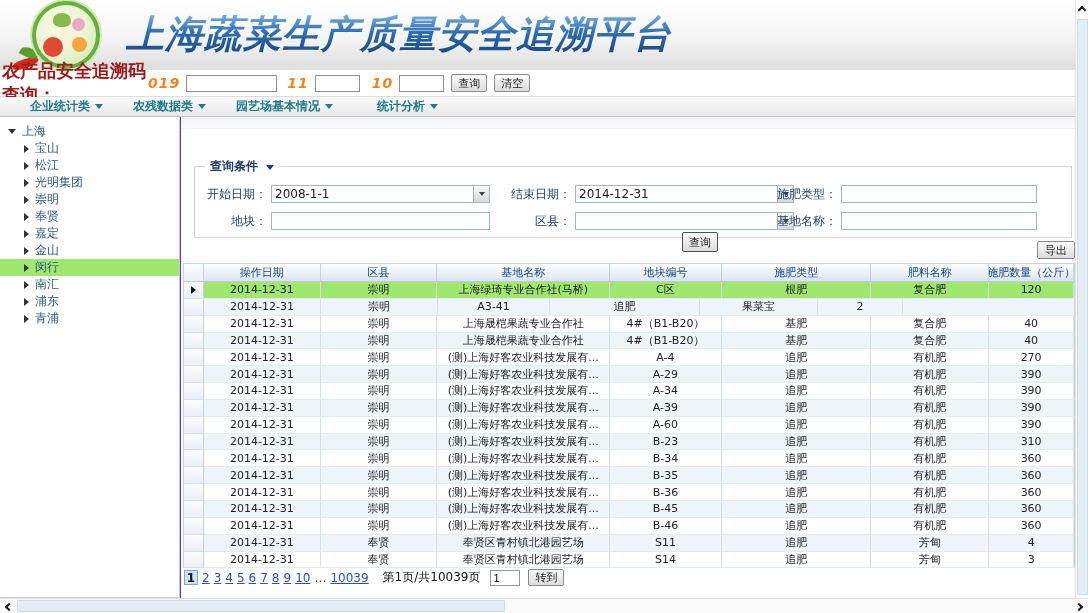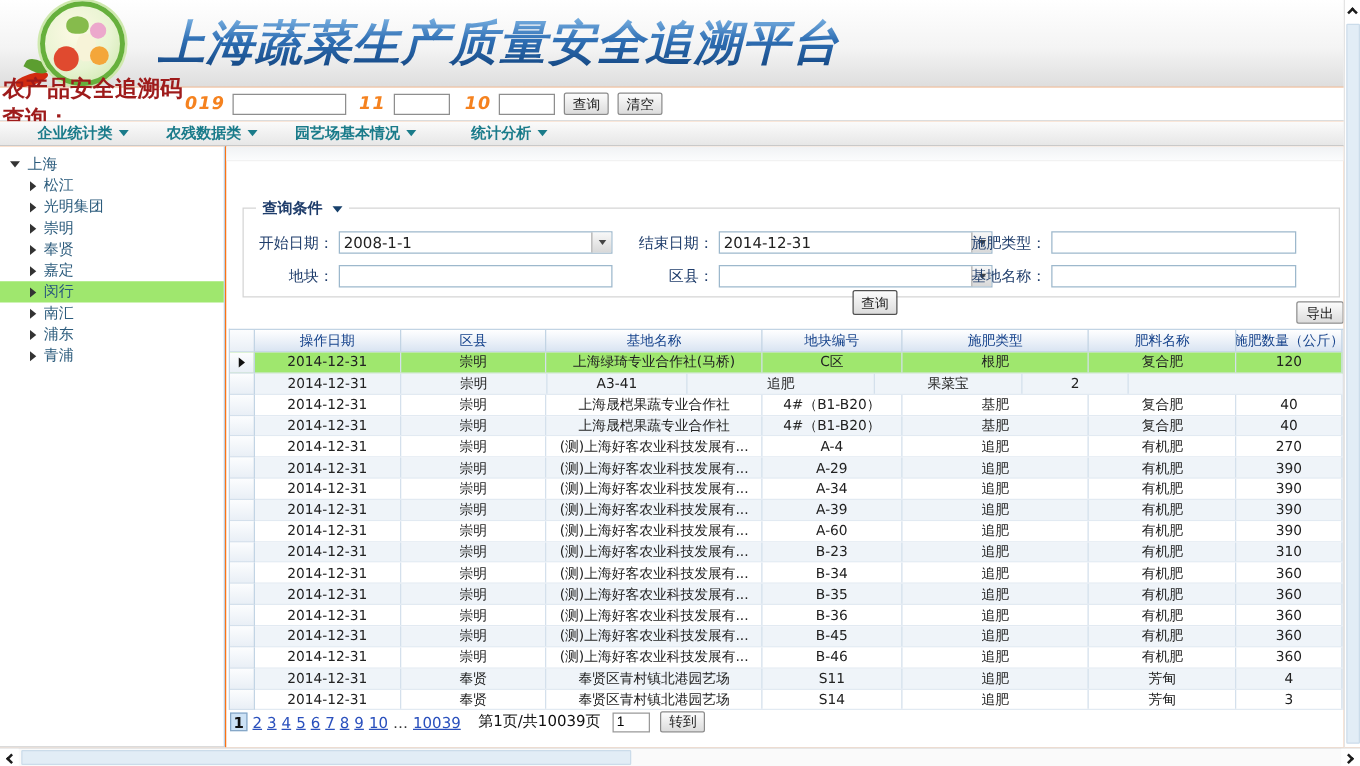--- a/index.html
+++ b/index.html
@@ -1,18 +1,18 @@
 <!DOCTYPE html>
 <html><head>
 <meta charset="utf-8">
 <style>
   * { margin:0; padding:0; box-sizing:border-box; }
   html,body { width:1088px; height:613px; overflow:hidden; }
   body { font-family:"DejaVu Sans","Liberation Sans",sans-serif; font-size:12px; background:#fff; color:#222; }
-  .screen { position:relative; width:1088px; height:613px; overflow:hidden; background:#f97316;padding-left:10px; }
+  .screen { position:relative; width:1088px; height:613px; overflow:hidden; background:#6d28d9;padding-left:10px; }
 
   
   .banner { position:absolute; left:0; top:0; width:1088px; height:70px;
             background:linear-gradient(180deg,#ffffff 0%,#f4f4f4 55%,#dedede 100%);
             border-bottom:1px solid #e2e2e2; display:flex; align-items:center; }
   .logo { position:relative; width:84px; height:70px; margin-left:28px; flex:0 0 auto; }
   .logo-ring { position:absolute; left:4px; top:1px; width:68px; height:68px; border-radius:50%;
                border:4px solid #66b03c; box-shadow:0 0 0 2px #cfe9ae;
                background:radial-gradient(circle at 40% 35%, #fdf9e4, #e8f4d2 55%, #c9e4a6); overflow:hidden; }
   .veg { position:absolute; border-radius:50%; }
@@ -181,37 +181,45 @@
       </div>
     </nav>
 
   <aside class="sidebar" id="sidebar">
       <div class="tree-root">
         <span class="tri-down dark"></span>
         <span class="lbl">上海</span>
       </div>
       <div class="tree-item">
         <span class="tri-right"></span>
+        <span class="lbl">宝山</span>
+      </div>
+      <div class="tree-item">
+        <span class="tri-right"></span>
         <span class="lbl">松江</span>
       </div>
       <div class="tree-item">
         <span class="tri-right"></span>
         <span class="lbl">光明集团</span>
       </div>
       <div class="tree-item">
         <span class="tri-right"></span>
         <span class="lbl">崇明</span>
       </div>
       <div class="tree-item">
         <span class="tri-right"></span>
         <span class="lbl">奉贤</span>
       </div>
       <div class="tree-item">
         <span class="tri-right"></span>
         <span class="lbl">嘉定</span>
+      </div>
+      <div class="tree-item">
+        <span class="tri-right"></span>
+        <span class="lbl">金山</span>
       </div>
       <div class="tree-item selected">
         <span class="tri-right"></span>
         <span class="lbl">闵行</span>
       </div>
       <div class="tree-item">
         <span class="tri-right"></span>
         <span class="lbl">南汇</span>
       </div>
       <div class="tree-item">

